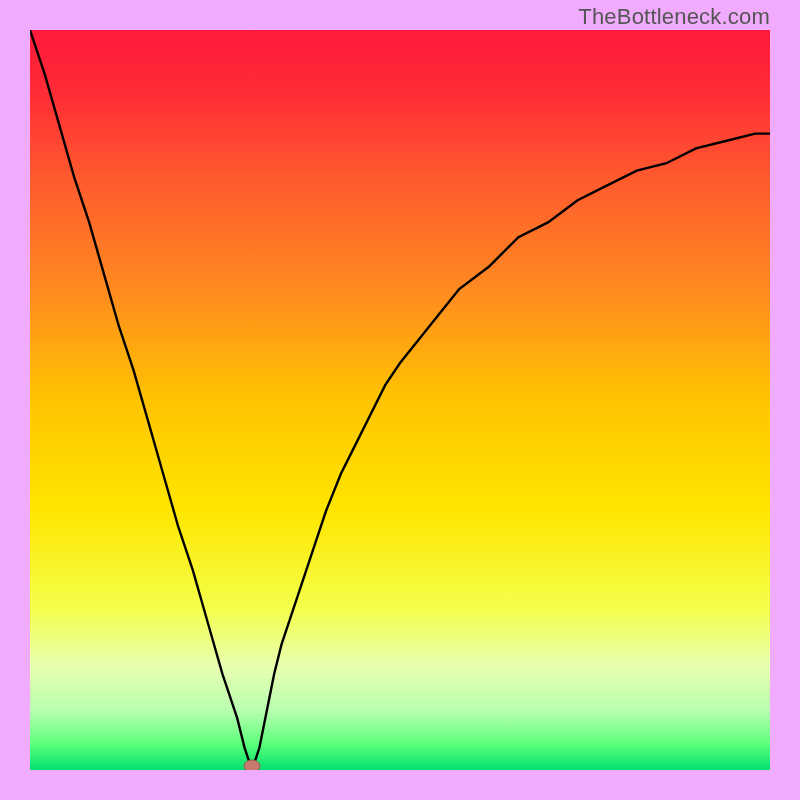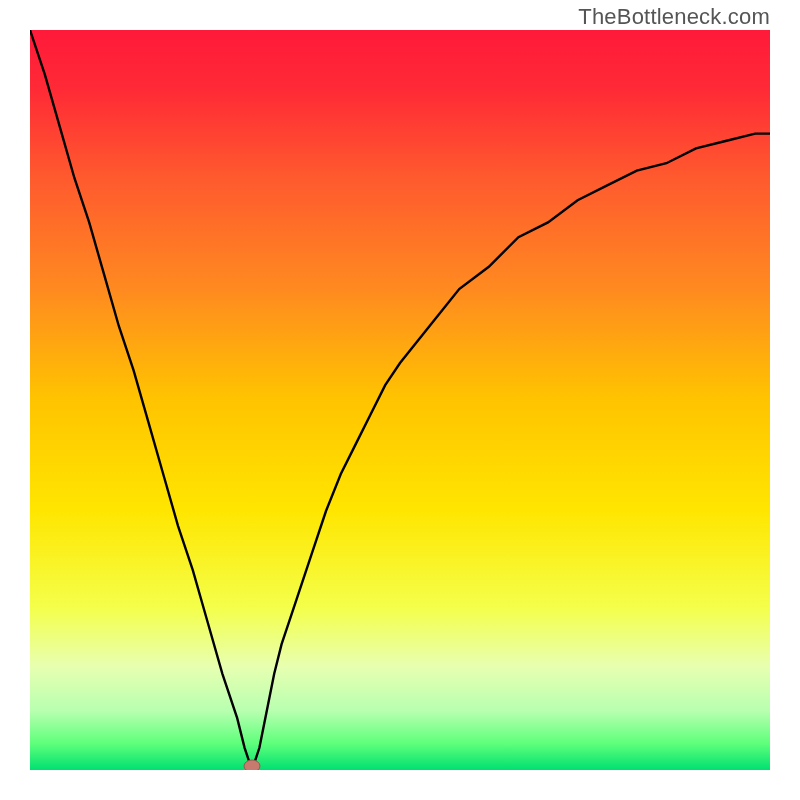--- a/index.html
+++ b/index.html
@@ -10,21 +10,21 @@
     background: #000;
     font-family: Arial, Helvetica, sans-serif;
     overflow: hidden;
   }
   .frame {
     position: absolute;
     top: 0;
     left: 0;
     width: 800px;
     height: 800px;
-    background: #ffffff;
+    background: #f0abfc;
   }
   .plot-area {
     position: absolute;
     top: 30px;
     left: 30px;
     width: 740px;
     height: 740px;
   }
   .watermark {
     position: absolute;

